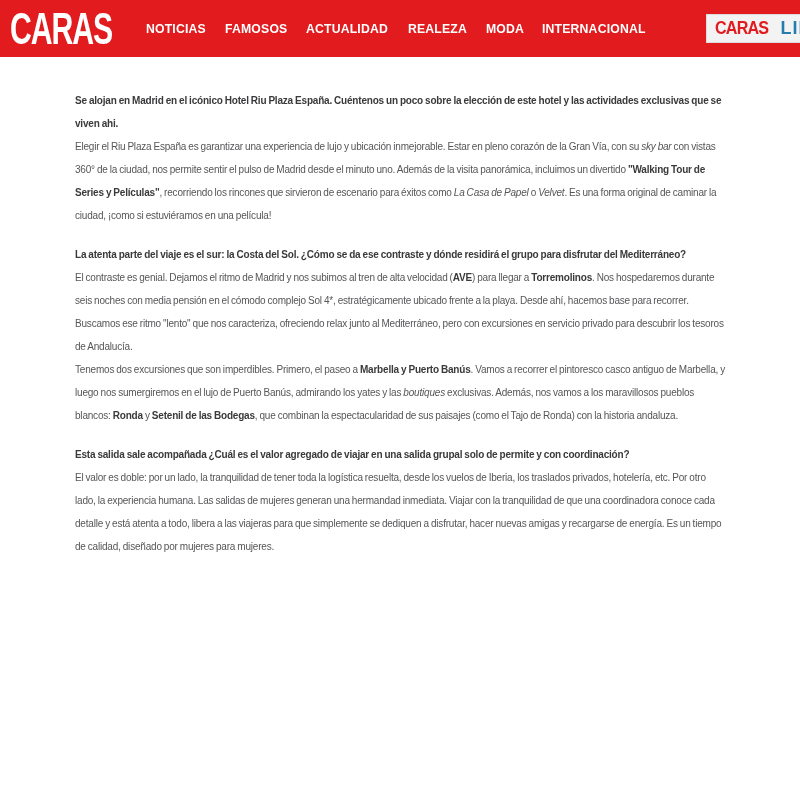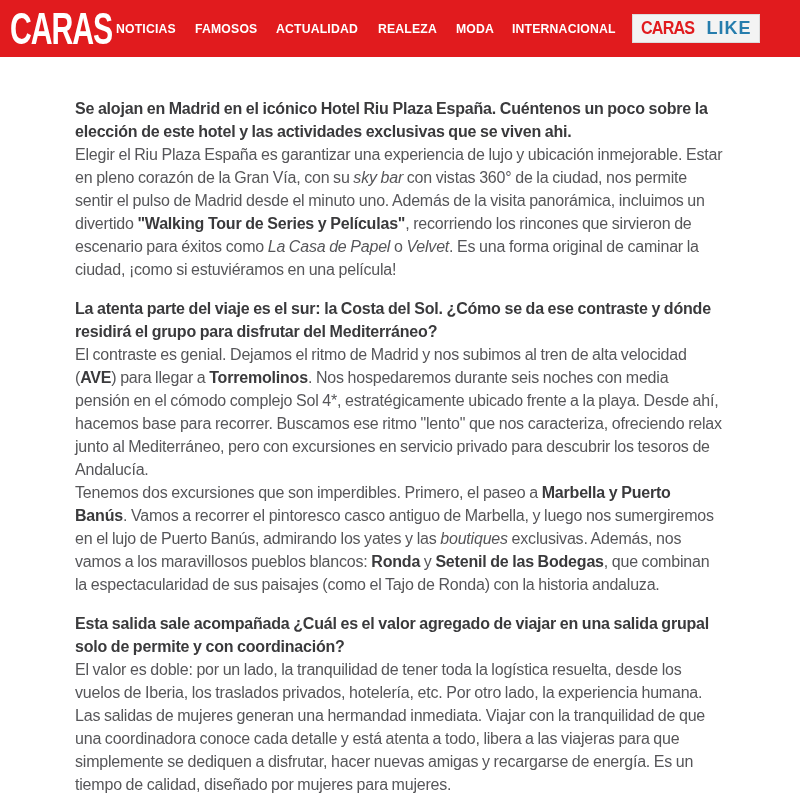--- a/index.html
+++ b/index.html
@@ -13,36 +13,37 @@
   body{
     width:800px;height:800px;overflow:hidden;background:#fff;
     font-family:"Liberation Sans","DejaVu Sans",sans-serif;
   }
   
   .header{
     background:var(--header-red);
     height:57px;
     display:flex;align-items:center;
     padding:16px 10px;
+    gap:44px;
   }
   .logo{
     width:92px;height:44px;
     display:flex;align-items:center;
     overflow:visible;flex-shrink:0;
     cursor:pointer;
   }
   .logo-text{
     color:#fff;font-weight:bold;font-size:42px;line-height:40px;
     letter-spacing:-1.5px;
     transform:scale(0.72,1.05);
     transform-origin:left center;
     white-space:nowrap;
   }
   .nav{
-    display:flex;align-items:center;gap:15px;margin-left:14px;
+    display:flex;align-items:center;gap:15px;margin-left:0;
   }
   .nav-item{
     color:#fff;font-weight:bold;font-size:13px;letter-spacing:0.2px;
     white-space:nowrap;cursor:pointer;
     transform:scaleX(0.94);transform-origin:left center;
   }
   .badge{
     margin-left:10px;
     background:var(--badge-bg);
     border:1px solid #dcdcdc;
@@ -55,22 +56,22 @@
     letter-spacing:-1px;transform:scaleX(0.85);transform-origin:left center;
     white-space:nowrap;
   }
   .badge-like{
     color:#0369a1;font-weight:bold;font-size:18px;line-height:22px;
     letter-spacing:1px;opacity:0.85;white-space:nowrap;
     margin-left:-4px;
   }
   
   .content{
-    width:650px;margin:16px auto;padding-top:24px;
-    font-size:16px;line-height:23px;
+    width:650px;margin:8px auto;padding-top:24px;
+    font-size:10px;line-height:23px;
     letter-spacing:-0.2px;word-spacing:-0.5px;
     color:var(--body-color);
   }
   .content p{margin:0;}
   .content p.question{
     font-weight:bold;color:var(--question-color);
     margin-top:16px;
   }
   .content p.question:first-child{margin-top:0;}
   .content p.answer b{color:var(--question-color);}

